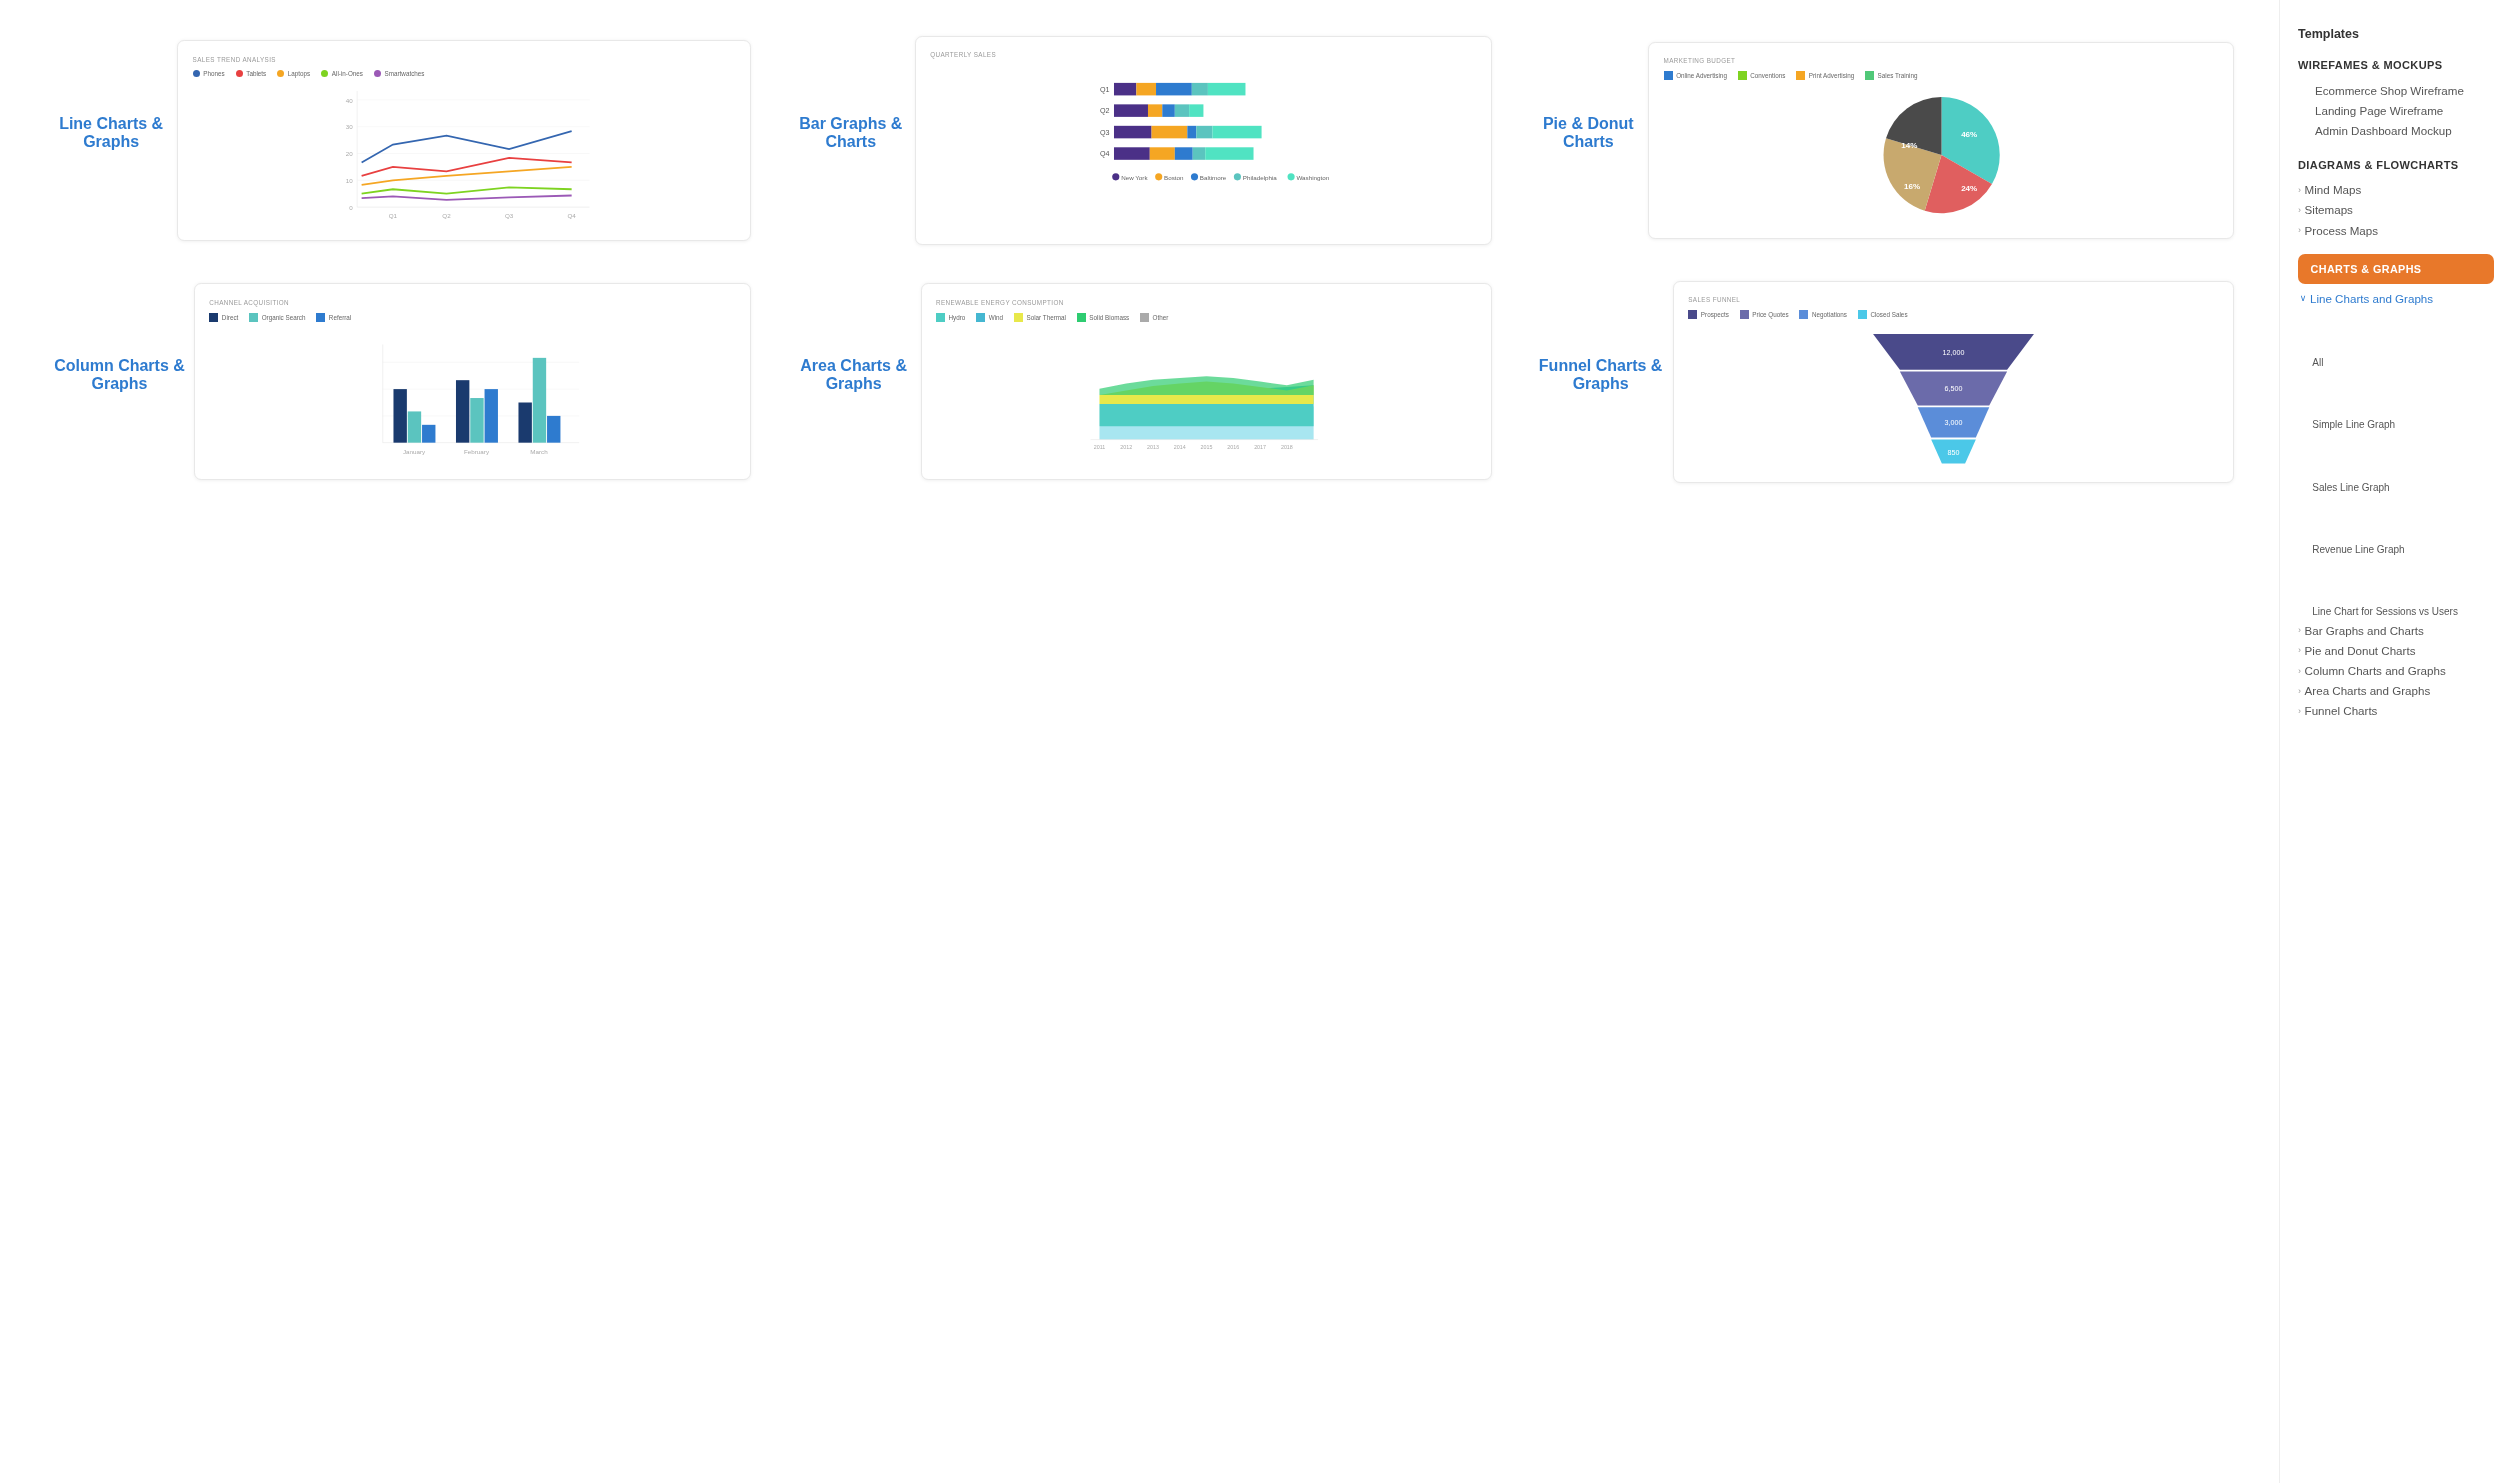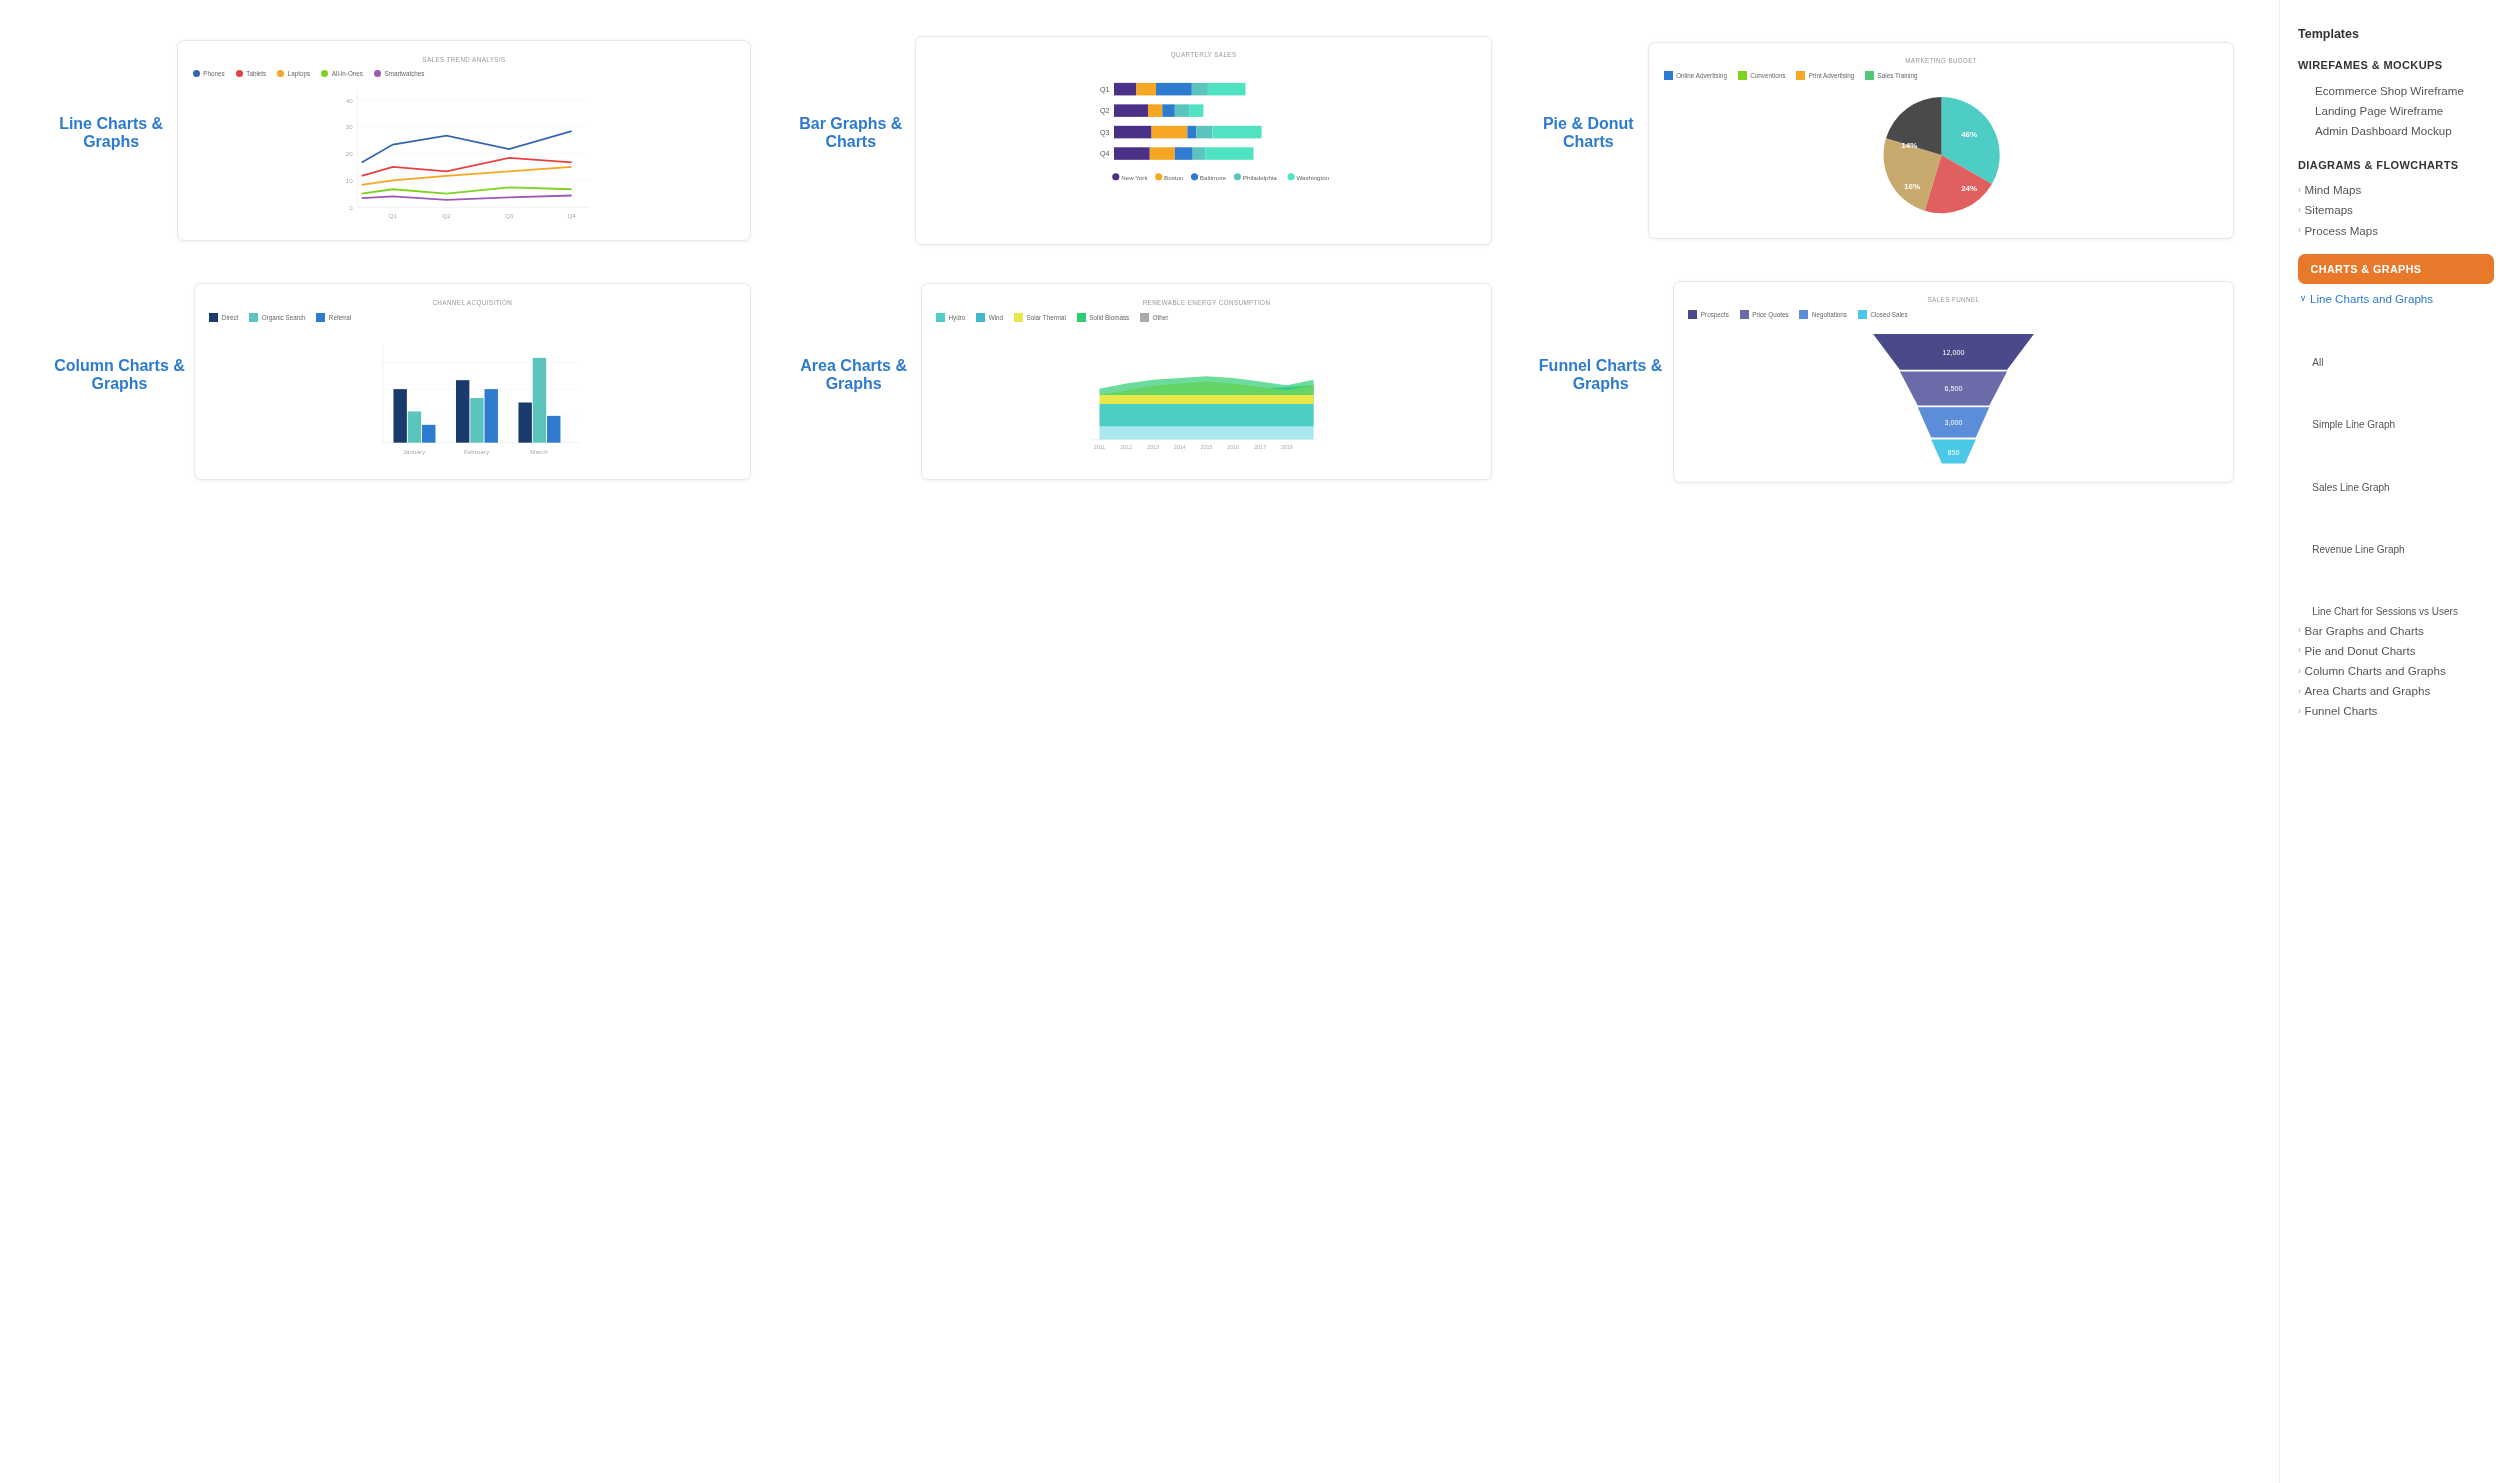--- a/index.html
+++ b/index.html
@@ -25,21 +25,20 @@
     .card {
       width: 100%;
       border: 0.9px solid #e8e8e8;
       border-radius: 7.2px;
       padding: 14.3px;
       background: #fff;
       box-shadow: 0 0.9px 3.6px rgba(0,0,0,0.06);
       min-height: 197px;
       display: flex;
       flex-direction: column;
-      text-align: center;
     }
 
     .chart-label {
       font-size: 6.3px;
       color: #999;
       letter-spacing: 0.4px;
       text-transform: uppercase;
       margin-bottom: 7.2px;
     }
 

